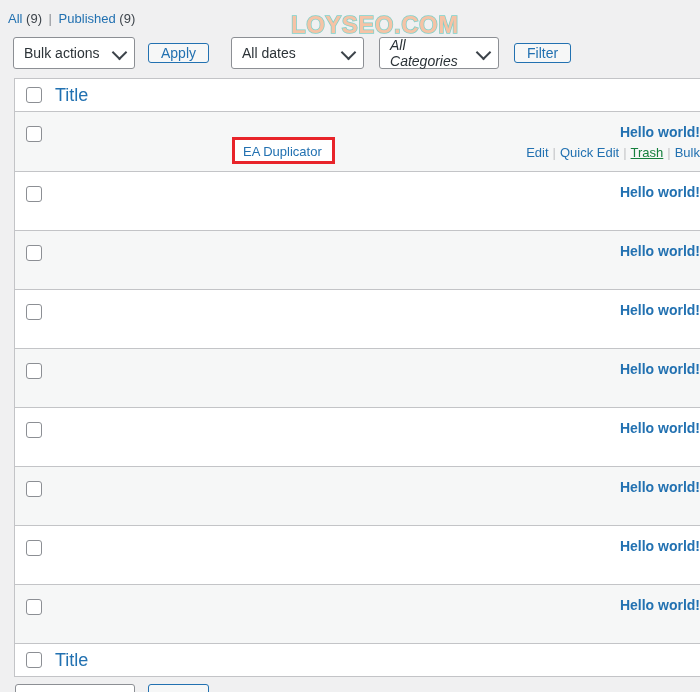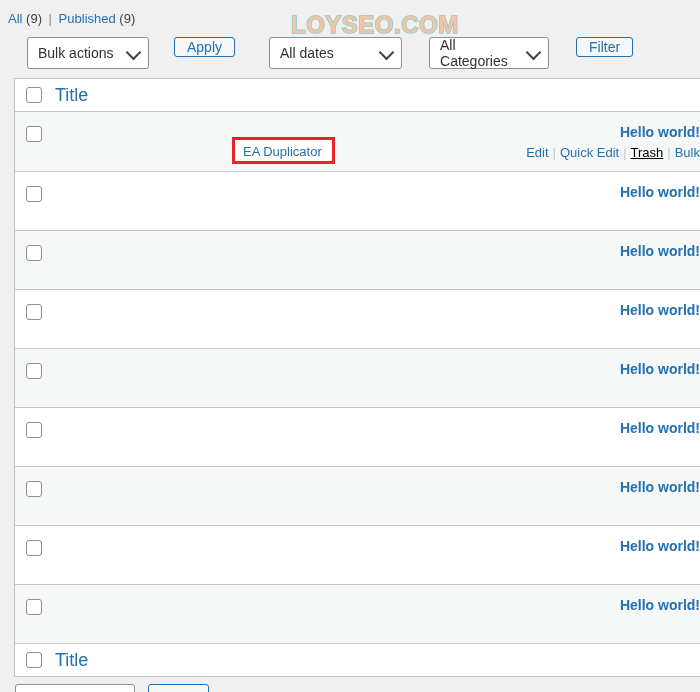--- a/index.html
+++ b/index.html
@@ -47,24 +47,25 @@
     color: #2271b1;
     text-decoration: none;
   }
   .subsubsub .count { color: #3c434a; }
   .subsubsub .sep { color: #8c8f94; padding: 0 3px; }
 
   
   .tablenav {
     position: absolute;
     top: 37px;
-    left: 27px;
+    left: 13px;
     height: 32px;
     display: flex;
-    gap: 12px;
+    align-items: center;
+    gap: 0;
   }
   .wp-select {
     height: 32px;
     min-width: 120px;
     box-sizing: border-box;
     border: 1px solid #8c8f94;
     border-radius: 3px;
     background: #fff;
     color: #2c3338;
     font-family: "Liberation Sans", sans-serif;
@@ -101,21 +102,21 @@
     font-size: 14px;
     padding: 0 12px;
     display: flex;
     align-items: center;
     justify-content: center;
     cursor: pointer;
   }
 
   .sp-apply { margin-left: 13px; }
   .sp-dates { margin-left: 22px; }
-  .sp-cats  { margin-left: 15px; }
+  .sp-cats  { margin-left: 15px; font-style: italic; }
   .sp-filter{ margin-left: 15px; }
 
   
   .wp-list-table {
     position: absolute;
     top: 78px;
     left: 14px;
     width: 686px;
     box-sizing: border-box;
     border-top: 1px solid #c3c4c7;
@@ -183,21 +184,21 @@
     margin-top: 5px;
     font-size: 13px;
     color: #787c82;
     white-space: nowrap;
     position: relative;
   }
   .row-actions a {
     color: #2271b1;
     text-decoration: none;
   }
-  .row-actions a.trash { color: #000000; text-decoration: underline; }
+  .row-actions a.trash { color: #15803d; text-decoration: underline; }
   .row-actions .pipe { color: #c3c4c7; padding: 0 4px; }
 
   
   .hl-box {
     position: absolute;
     left: 177px;
     top: -8px;
     width: 103px;
     height: 27px;
     border: 3px solid #e8242a;

